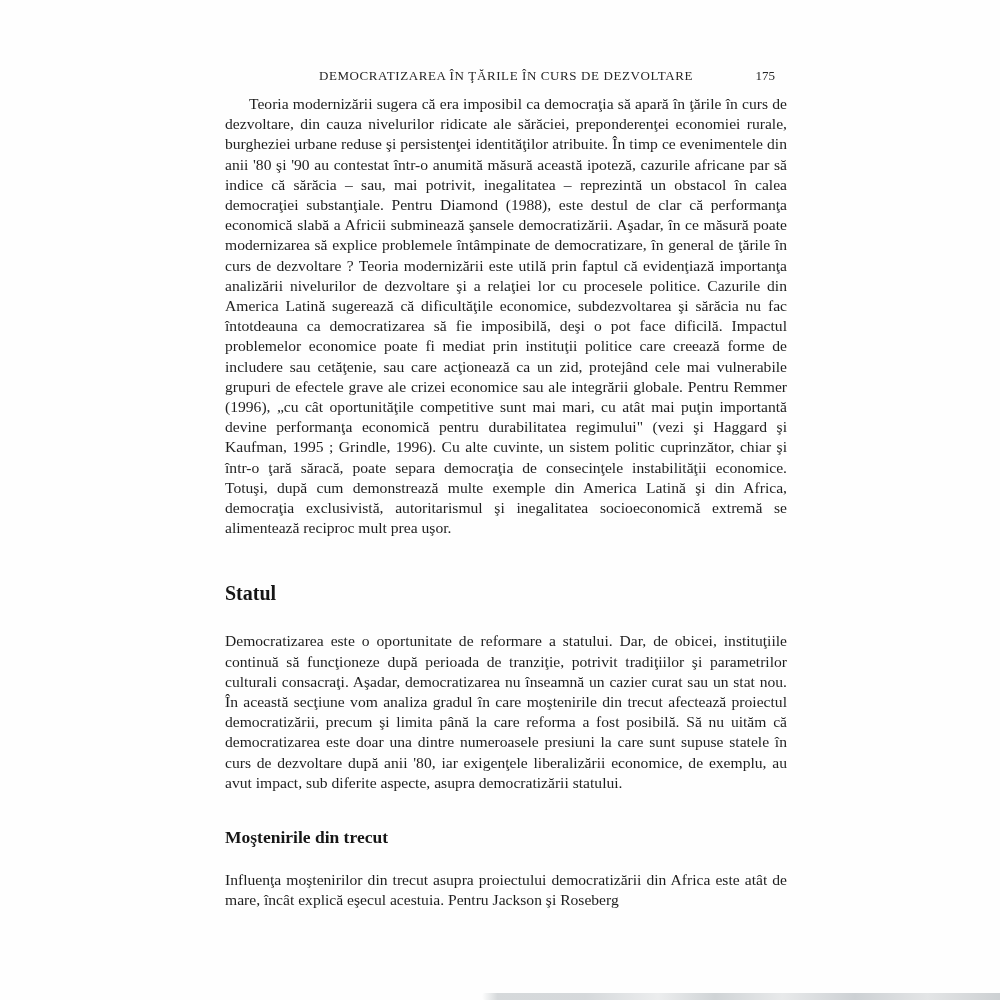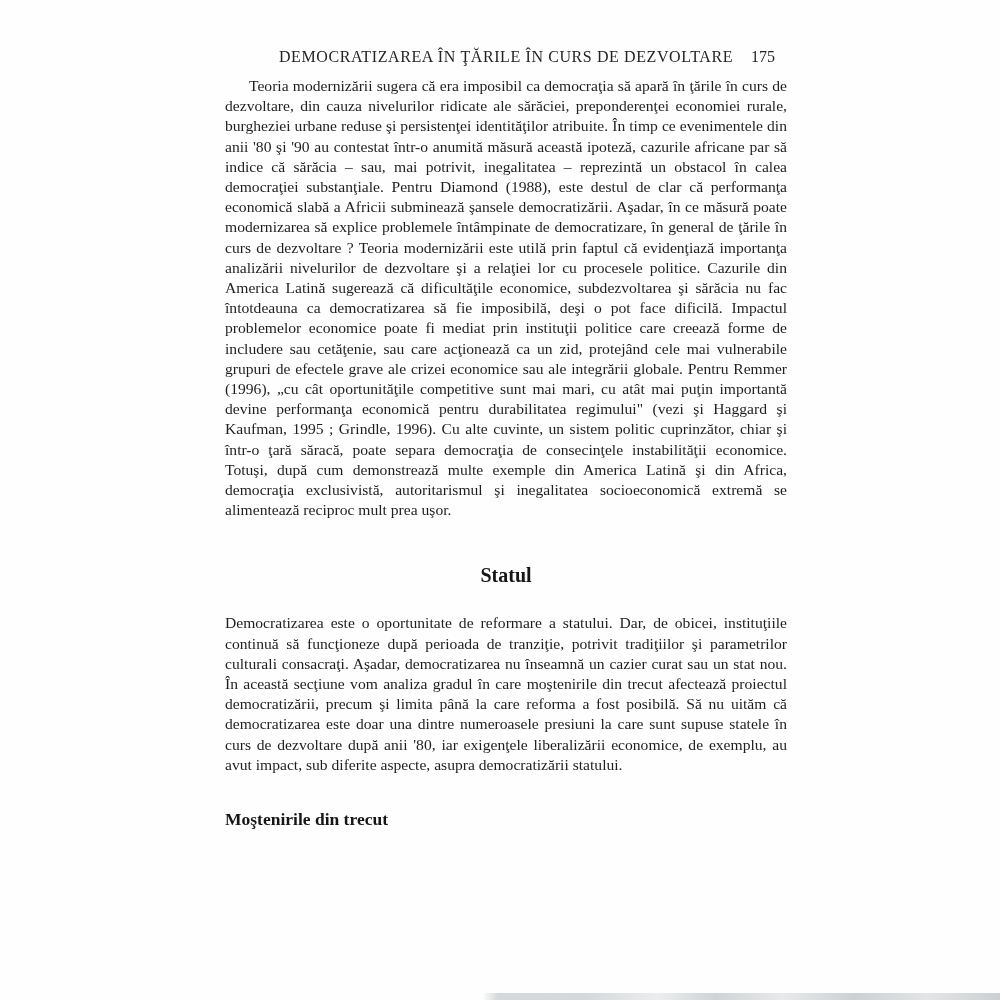--- a/index.html
+++ b/index.html
@@ -15,24 +15,24 @@
     position: relative;
     overflow: hidden;
   }
   .page-column {
     position: absolute;
     left: 225px;
     top: 0;
     width: 562px;
   }
   .running-header {
-    margin-top: 48px;
+    margin-top: 68px;
     position: relative;
     text-align: center;
-    font-size: 16px;
+    font-size: 13px;
     letter-spacing: 0.6px;
     color: #242424;
     white-space: nowrap;
   }
   .page-number {
     position: absolute;
     right: 12px;
     top: 0;
     letter-spacing: 0;
   }
@@ -45,21 +45,20 @@
   }
   p.first-paragraph {
     margin-top: 10px;
     text-indent: 24px;
   }
   h2.section-heading {
     font-size: 20px;
     font-weight: bold;
     margin: 44px 0 26px 0;
     color: #161616;
-    text-align: center;
   }
   h3.subsection-heading {
     font-size: 17.5px;
     font-weight: bold;
     margin: 34px 0 22px 0;
     color: #161616;
   }
   .scan-edge-artifact {
     position: absolute;
     left: 482px;
@@ -90,16 +89,17 @@
   </div>
 
   <p class="body-paragraph first-paragraph">Teoria modernizării sugera că era imposibil ca democraţia să apară în ţările în curs de dezvoltare, din cauza nivelurilor ridicate ale sărăciei, preponderenţei economiei rurale, burgheziei urbane reduse şi persistenţei identităţilor atribuite. În timp ce evenimentele din anii '80 şi '90 au contestat într-o anumită măsură această ipoteză, cazurile africane par să indice că sărăcia – sau, mai potrivit, inegalitatea – reprezintă un obstacol în calea democraţiei substanţiale. Pentru Diamond (1988), este destul de clar că performanţa economică slabă a Africii subminează şansele democratizării. Aşadar, în ce măsură poate modernizarea să explice problemele întâmpinate de democratizare, în general de ţările în curs de dezvoltare ? Teoria modernizării este utilă prin faptul că evidenţiază importanţa analizării nivelurilor de dezvoltare şi a relaţiei lor cu procesele politice. Cazurile din America Latină sugerează că dificultăţile economice, subdezvoltarea şi sărăcia nu fac întotdeauna ca democratizarea să fie imposibilă, deşi o pot face dificilă. Impactul problemelor economice poate fi mediat prin instituţii politice care creează forme de includere sau cetăţenie, sau care acţionează ca un zid, protejând cele mai vulnerabile grupuri de efectele grave ale crizei economice sau ale integrării globale. Pentru Remmer (1996), „cu cât oportunităţile competitive sunt mai mari, cu atât mai puţin importantă devine performanţa economică pentru durabilitatea regimului" (vezi şi Haggard şi Kaufman, 1995 ; Grindle, 1996). Cu alte cuvinte, un sistem politic cuprinzător, chiar şi într-o ţară săracă, poate separa democraţia de consecinţele instabilităţii economice. Totuşi, după cum demonstrează multe exemple din America Latină şi din Africa, democraţia exclusivistă, autoritarismul şi inegalitatea socioeconomică extremă se alimentează reciproc mult prea uşor.</p>
 
   <h2 class="section-heading">Statul</h2>
 
   <p class="body-paragraph">Democratizarea este o oportunitate de reformare a statului. Dar, de obicei, instituţiile continuă să funcţioneze după perioada de tranziţie, potrivit tradiţiilor şi parametrilor culturali consacraţi. Aşadar, democratizarea nu înseamnă un cazier curat sau un stat nou. În această secţiune vom analiza gradul în care moştenirile din trecut afectează proiectul democratizării, precum şi limita până la care reforma a fost posibilă. Să nu uităm că democratizarea este doar una dintre numeroasele presiuni la care sunt supuse statele în curs de dezvoltare după anii '80, iar exigenţele liberalizării economice, de exemplu, au avut impact, sub diferite aspecte, asupra democratizării statului.</p>
 
   <h3 class="subsection-heading">Moştenirile din trecut</h3>
 
+  <p class="body-paragraph">Influenţa moştenirilor din trecut asupra proiectului democratizării din Africa este atât de mare, încât explică eşecul acestuia. Pentru Jackson şi Roseberg</p>
 
 </div>
 
 <div class="scan-edge-artifact"></div>
 
 </body></html>

